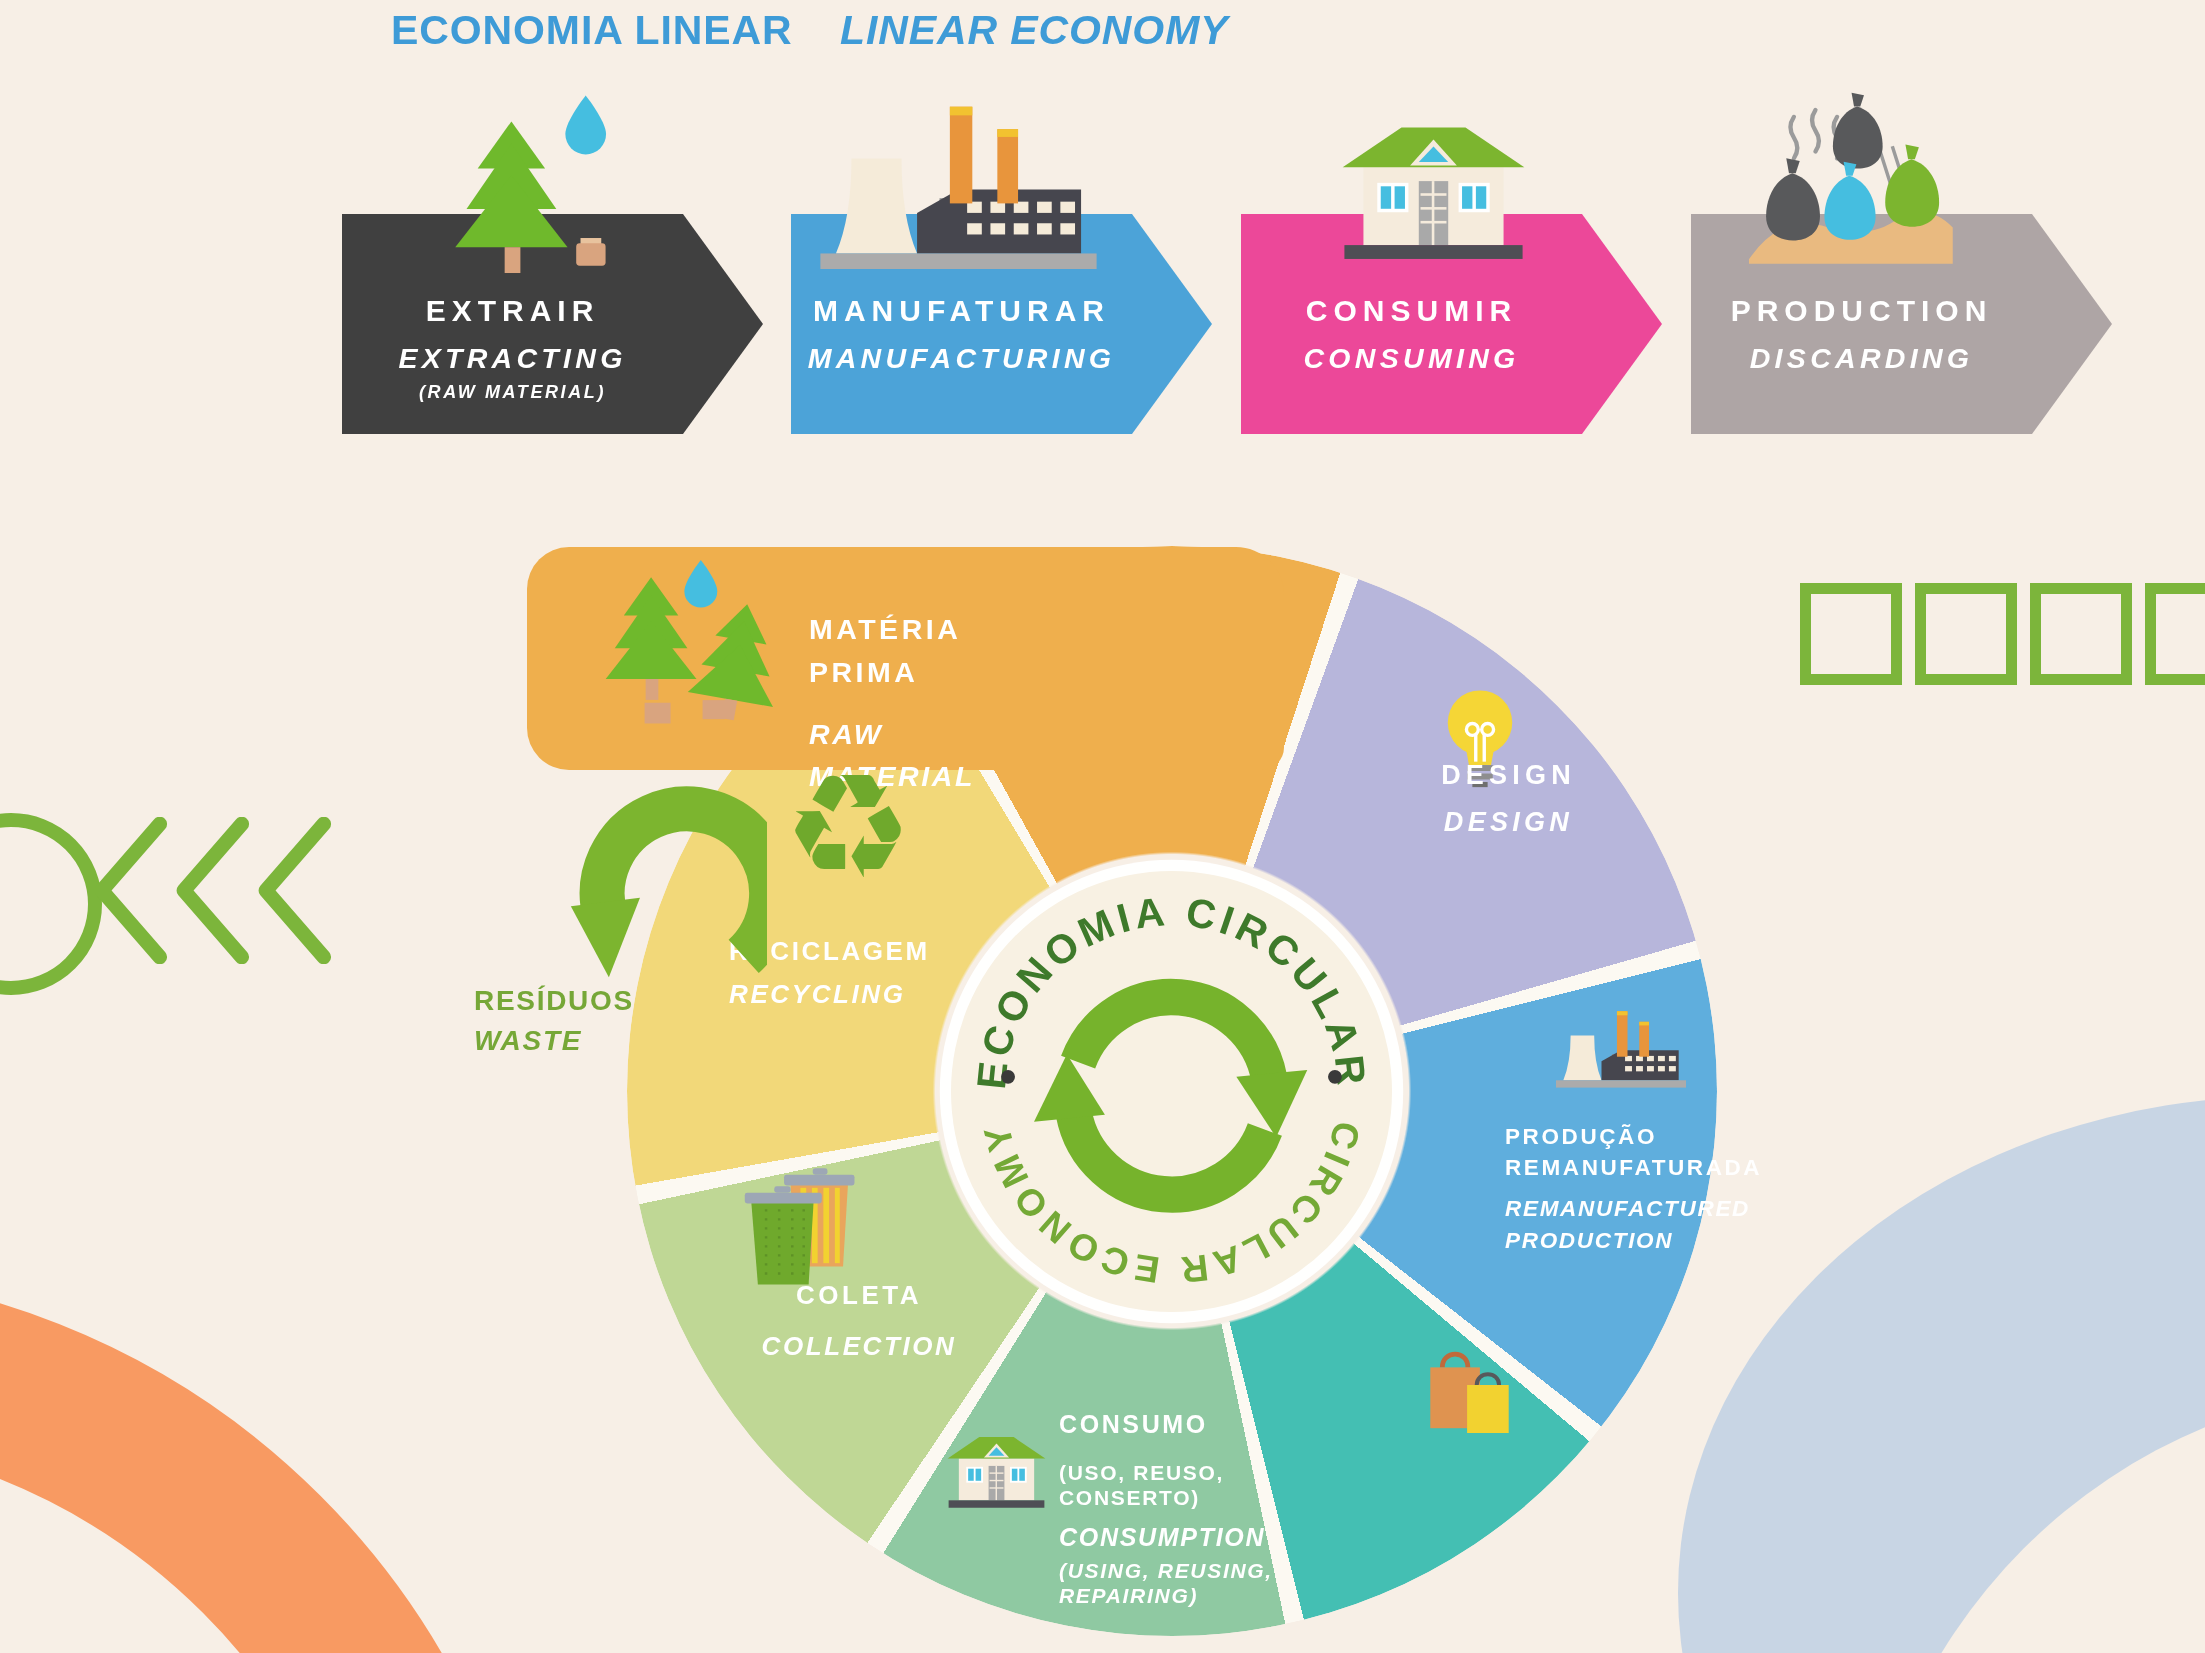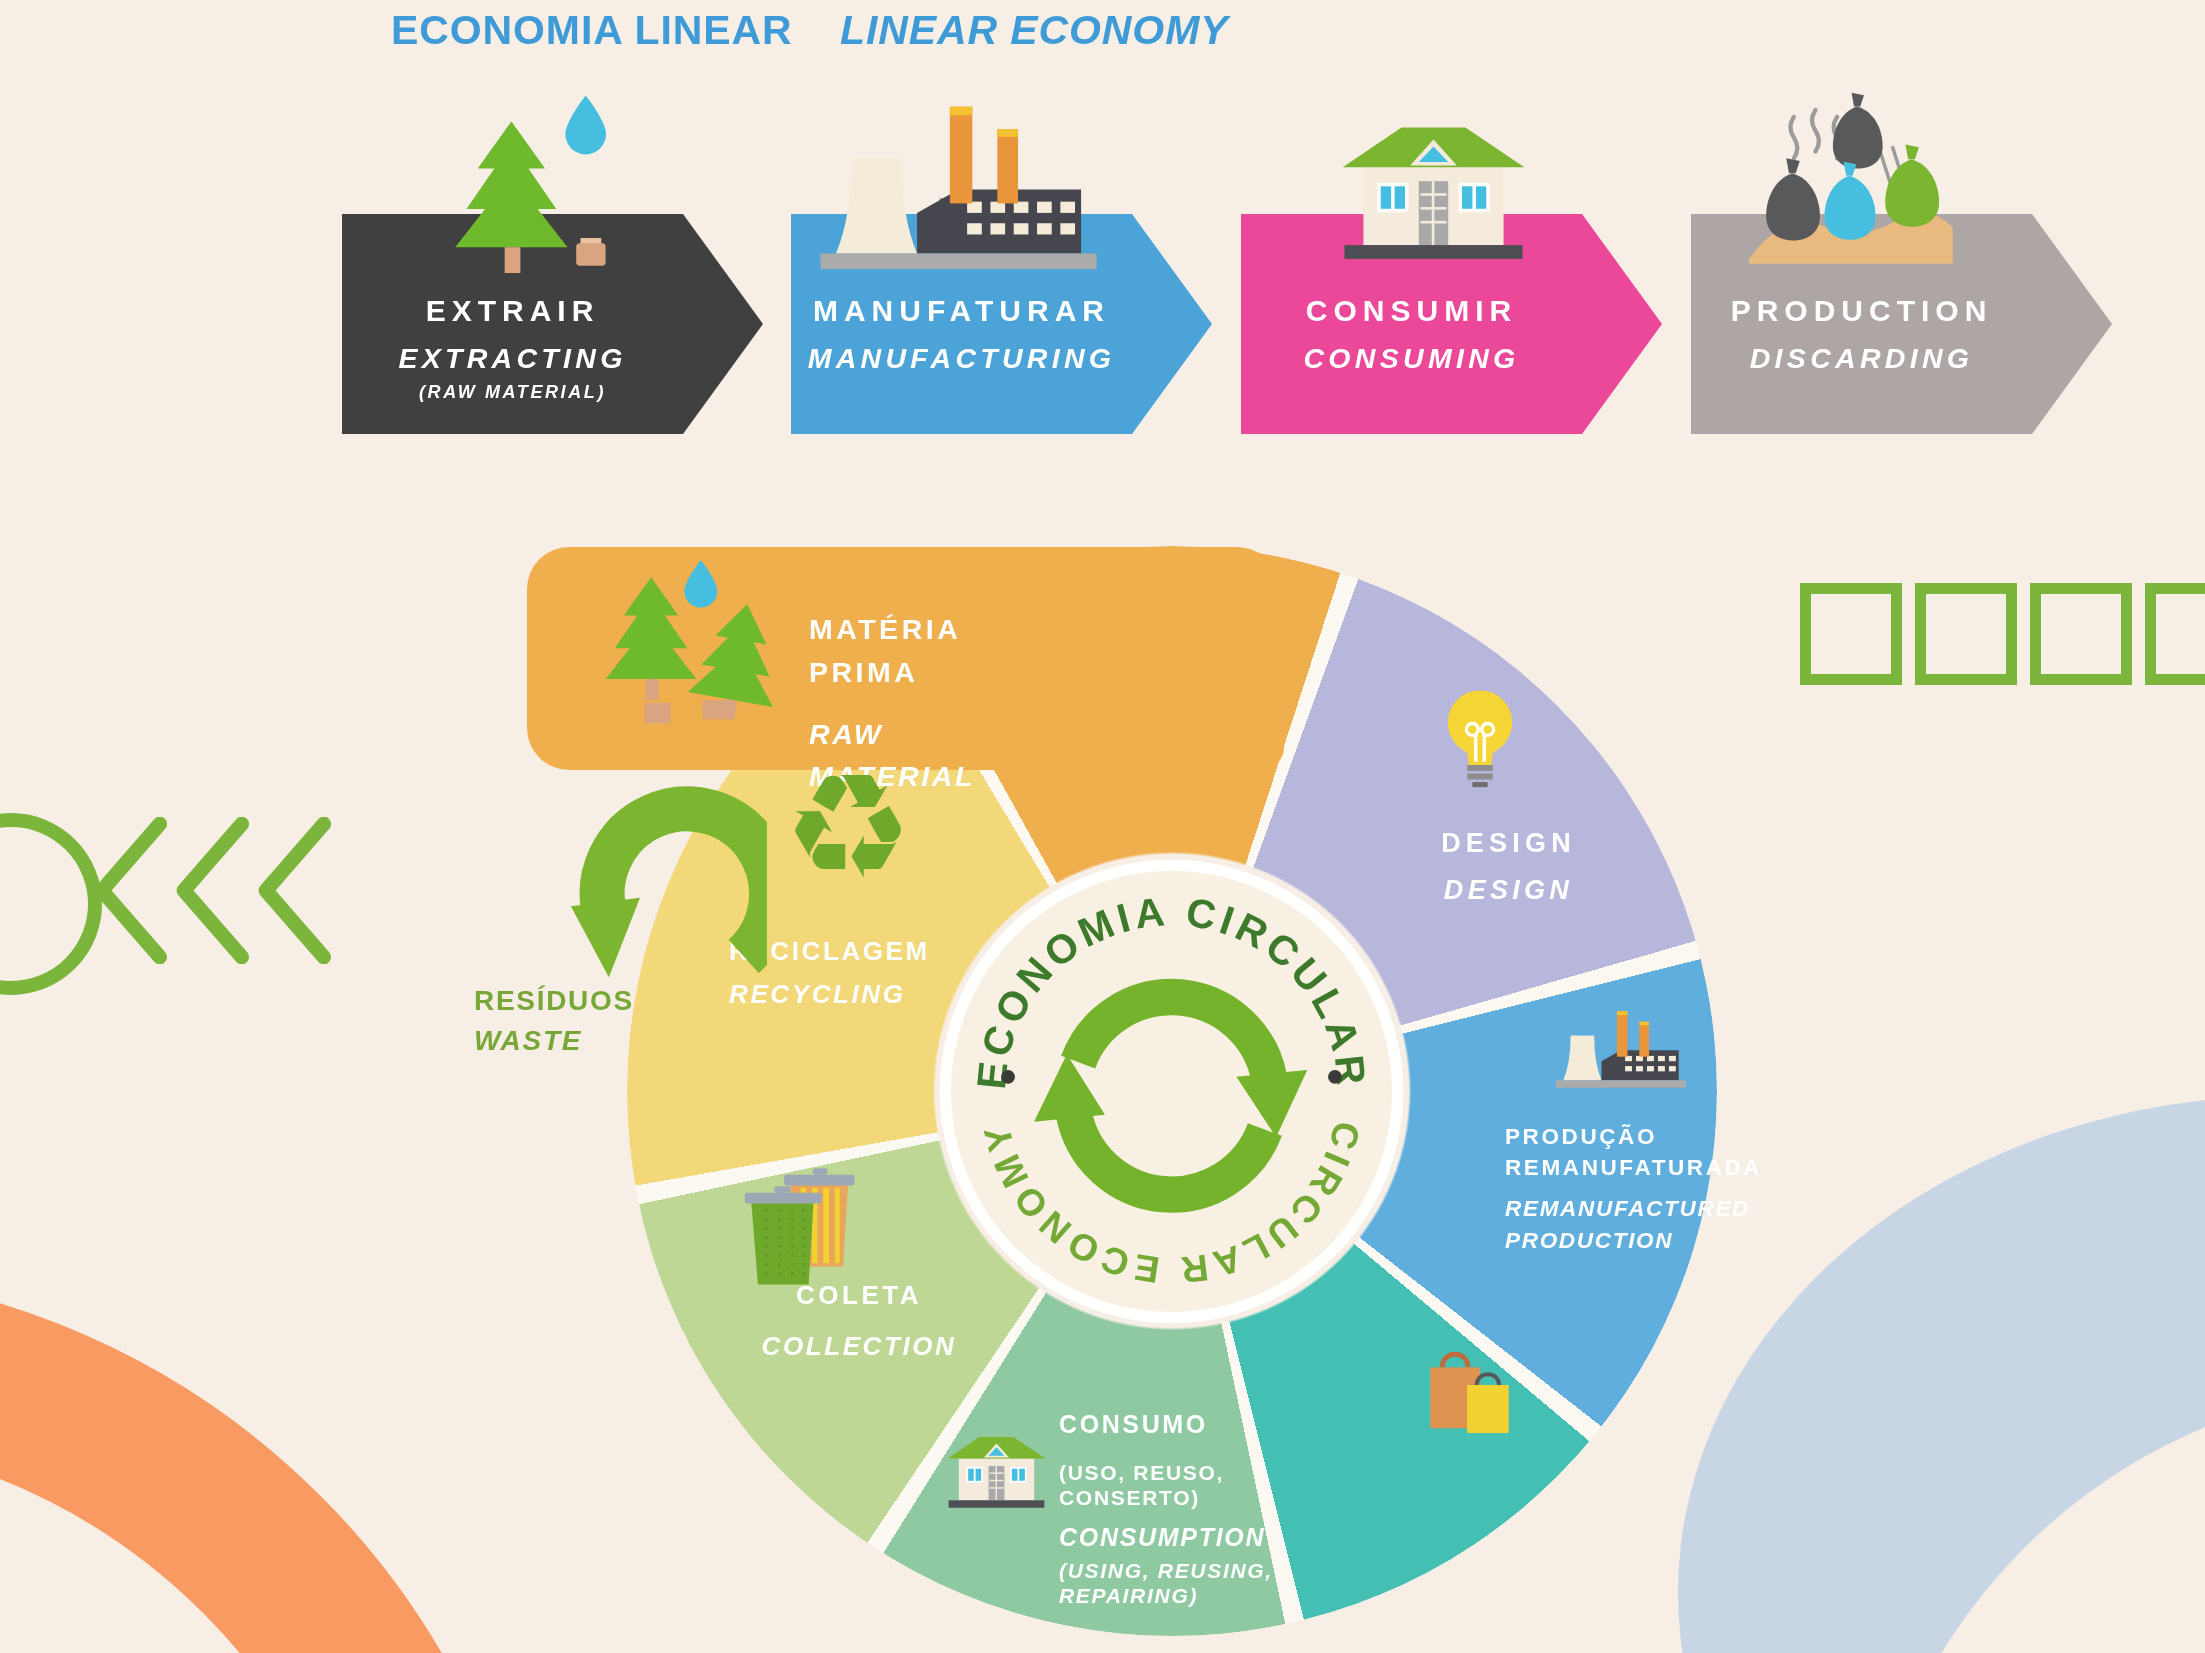--- a/index.html
+++ b/index.html
@@ -45,21 +45,21 @@
            border-radius:42px 48px 22.5px 42px;z-index:2;}
   .hub{left:951px;top:871px;width:441px;height:441px;border-radius:50%;background:#F8F1E3;
        box-shadow:0 0 0 11.2px rgba(255,255,255,.95);z-index:3;}
   .hub-svg{left:951px;top:871px;width:441px;height:441px;z-index:4;}
   .seg{position:absolute;z-index:5;color:#fff;}
   .sb{font-weight:bold;letter-spacing:3.5px;}
   .si{font-weight:bold;font-style:italic;letter-spacing:2.6px;}
   .green-note{color:#76A737;z-index:5;}
   
   .mp-text{left:809px;top:608px;width:186px;font-size:28.5px;line-height:1.5;}
-  .design-text{left:1392px;top:828px;width:233px;text-align:center;font-size:27px;}
+  .design-text{left:1392px;top:760px;width:233px;text-align:center;font-size:27px;}
   .prod-text{left:1505px;top:1121px;width:259px;font-size:22.5px;line-height:1.38;}
   .dist-text{left:1321px;top:1446px;width:251px;text-align:center;font-size:26px;}
   .cons-text{left:1059px;top:1409px;width:221px;font-size:25px;line-height:1.2;}
   .cons-text .small{font-size:21px;letter-spacing:1.7px;}
   .col-text{left:751px;top:1280px;width:216px;text-align:center;font-size:26px;}
   .rec-text{left:729px;top:936px;width:216px;font-size:26px;}
   .waste-text{left:474px;top:987px;width:190px;font-size:28px;line-height:1.0;}
   .recycle-glyph{left:783px;top:754px;font-size:145px;line-height:1;color:#6FA92C;
                  font-family:"DejaVu Sans",sans-serif;z-index:5;}
   svg{display:block;}

